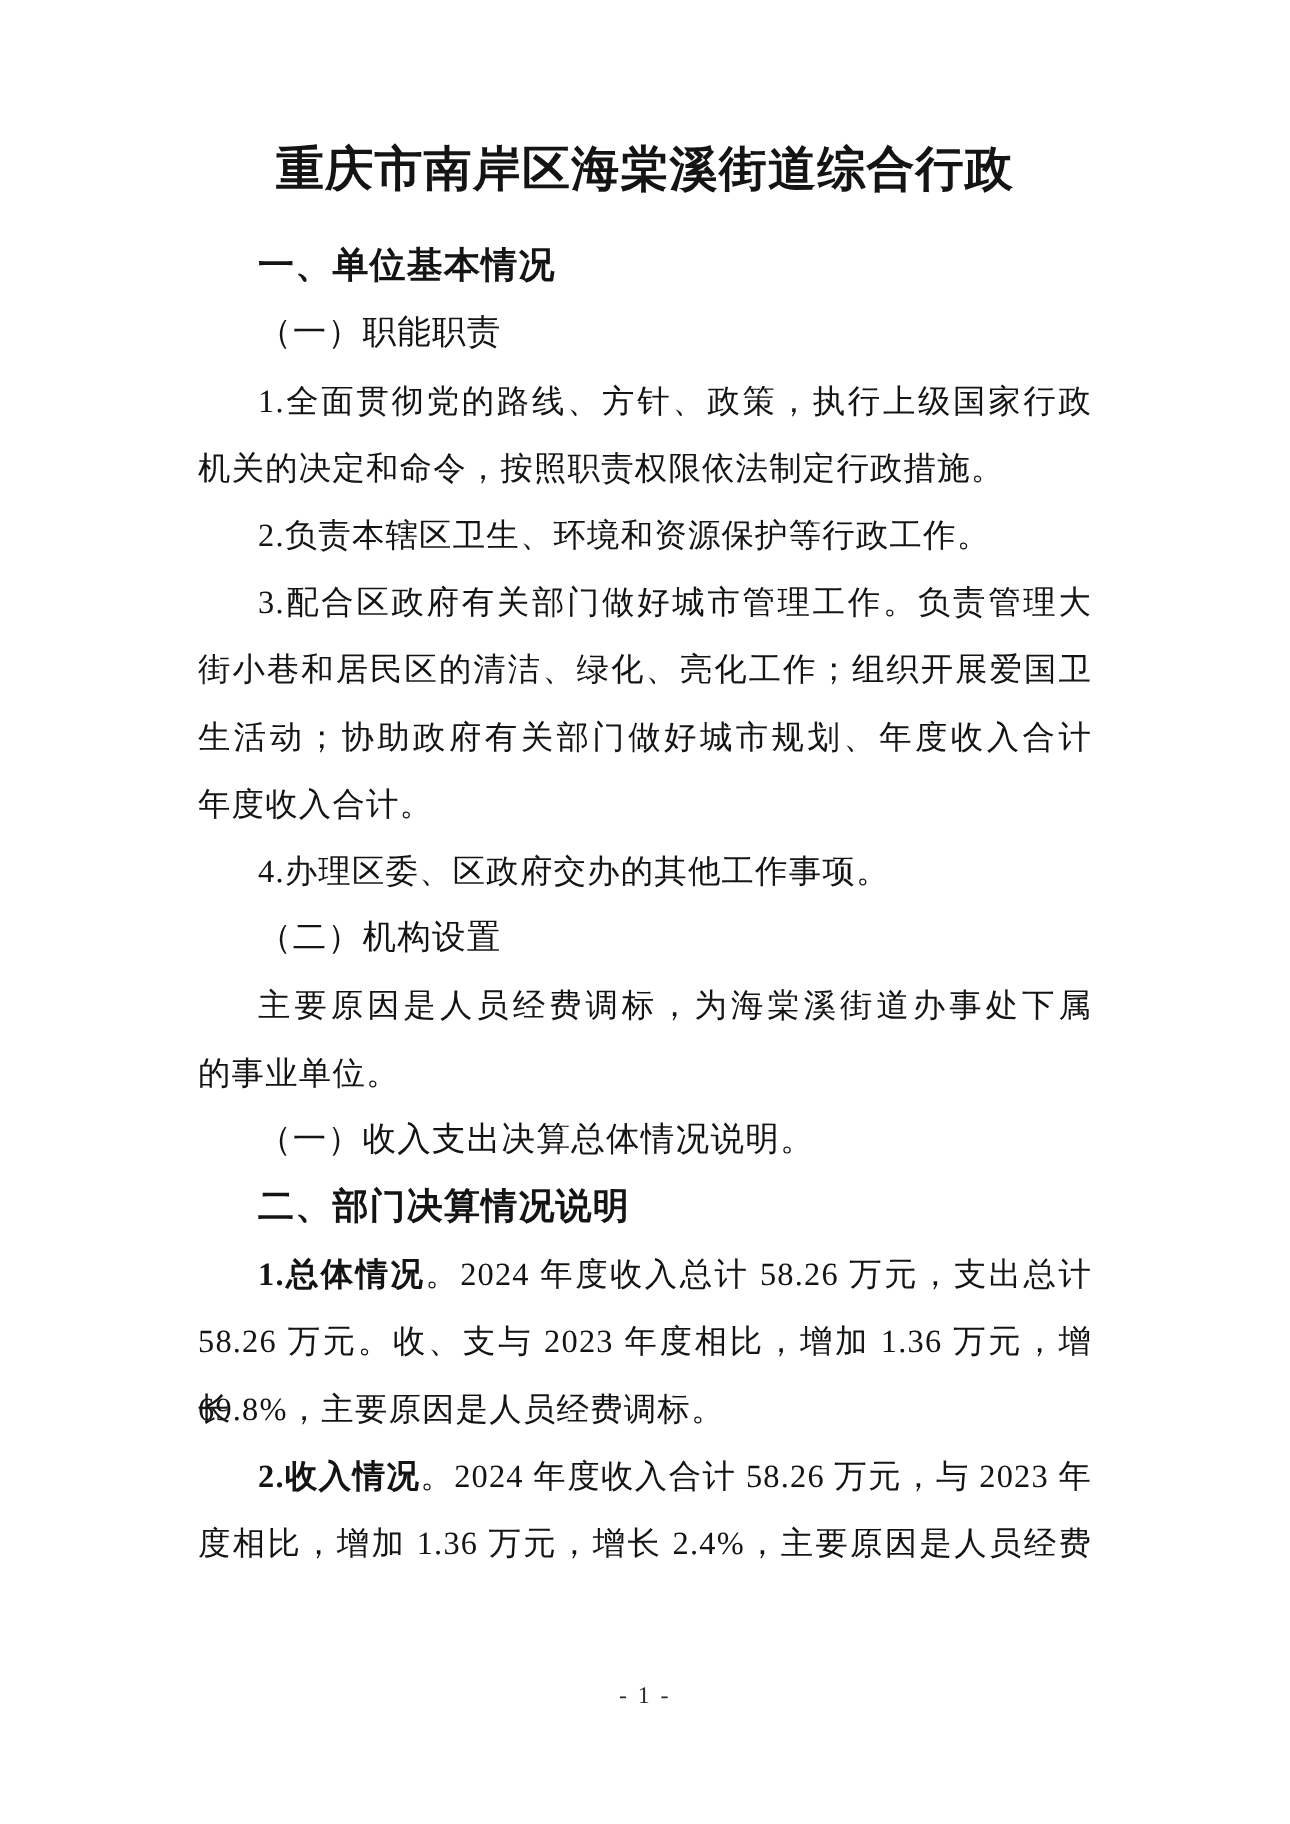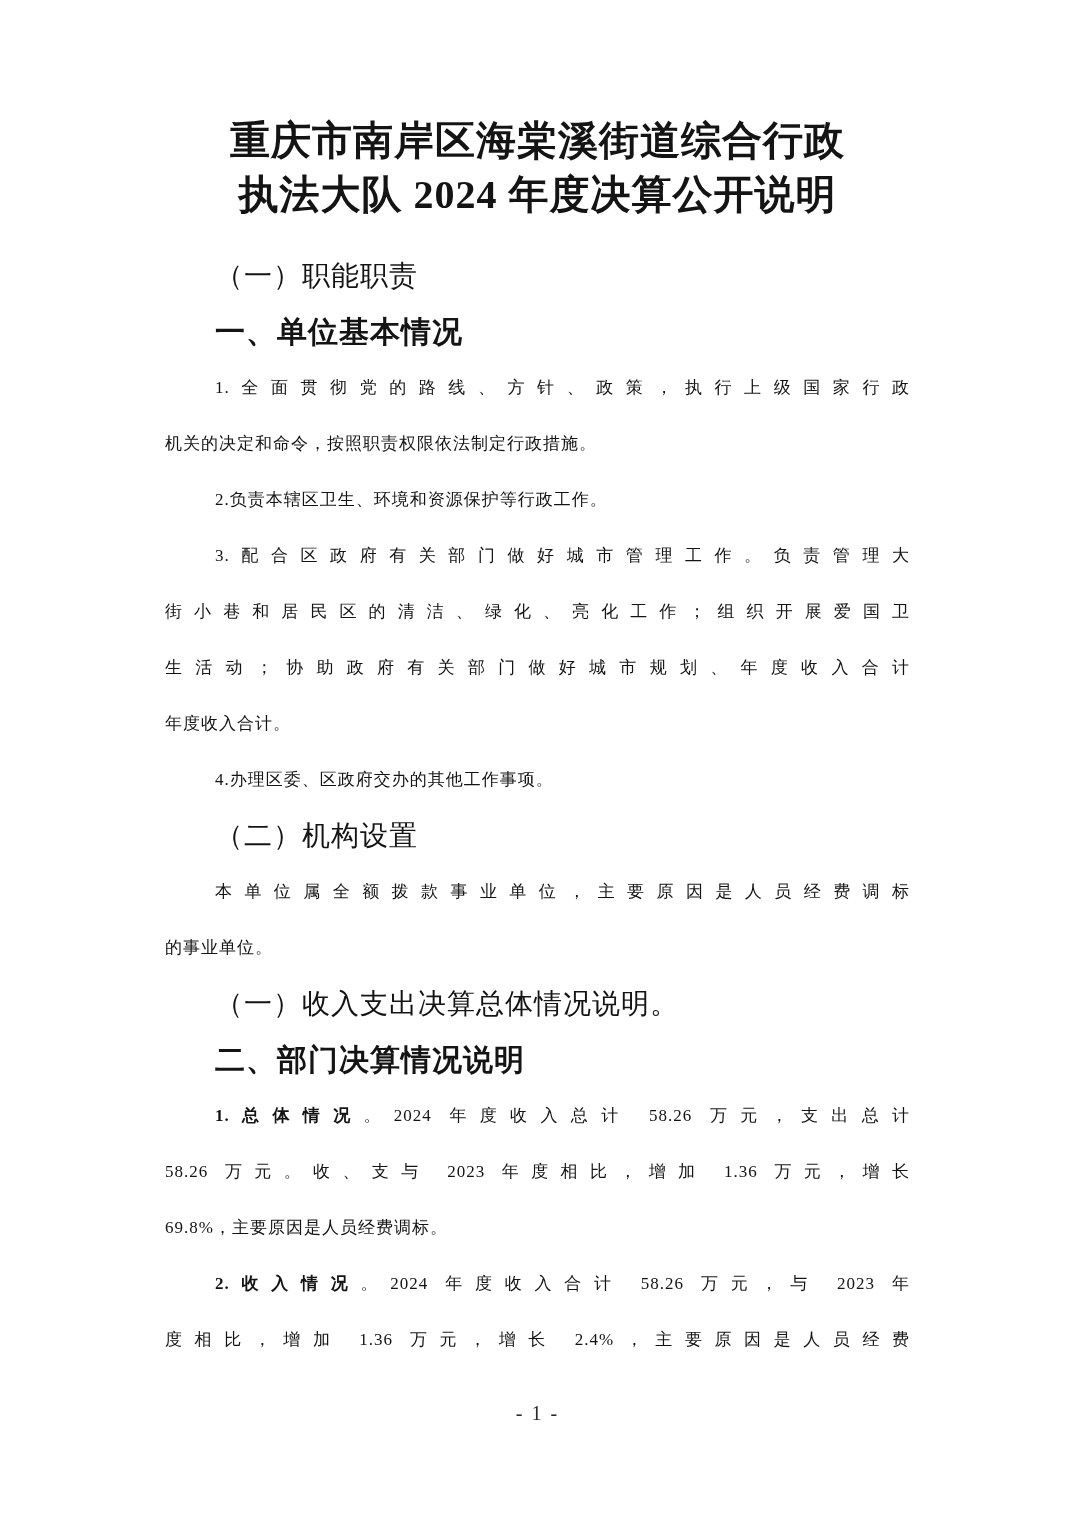--- a/index.html
+++ b/index.html
@@ -33,21 +33,21 @@
     font-size: 40px;
     line-height: 54px;
     text-align: center;
     letter-spacing: 1px;
     white-space: nowrap;
   }
   .body-lines {
     margin-top: 26px;
   }
   .line {
-    font-size: 17px;
+    font-size: 27px;
     line-height: 56px;
     height: 56px;
     letter-spacing: 1px;
   }
   .line.justify {
     text-align: justify;
     text-align-last: justify;
   }
   .line.indent {
     text-indent: 50px;
@@ -75,36 +75,35 @@
     letter-spacing: 2px;
   }
 </style>
 </head>
 <body>
 
 <div class="page">
   <div class="content">
     <div class="doc-title">
       <div>重庆市南岸区海棠溪街道综合行政</div>
-      <div>执法大队 2024 年度决算公开说明</div>
     </div>
     <div class="body-lines">
 
-    <div class="line h2 indent"><span>（一）职能职责</span></div>
-        <div class="line h1 indent"><span>一、单位基本情况</span></div>
+    <div class="line h1 indent"><span>一、单位基本情况</span></div>
+        <div class="line h2 indent"><span>（一）职能职责</span></div>
         <div class="line body indent justify"><span>1.全面贯彻党的路线、方针、政策，执行上级国家行政</span></div>
         <div class="line body"><span>机关的决定和命令，按照职责权限依法制定行政措施。</span></div>
         <div class="line body indent"><span>2.负责本辖区卫生、环境和资源保护等行政工作。</span></div>
         <div class="line body indent justify"><span>3.配合区政府有关部门做好城市管理工作。负责管理大</span></div>
         <div class="line body justify"><span>街小巷和居民区的清洁、绿化、亮化工作；组织开展爱国卫</span></div>
         <div class="line body justify"><span>生活动；协助政府有关部门做好城市规划、年度收入合计</span></div>
         <div class="line body"><span>年度收入合计。</span></div>
         <div class="line body indent"><span>4.办理区委、区政府交办的其他工作事项。</span></div>
         <div class="line h2 indent"><span>（二）机构设置</span></div>
-        <div class="line body indent justify"><span>本单位属全额拨款事业单位，主要原因是人员经费调标</span></div>
+        <div class="line body indent justify"><span>主要原因是人员经费调标，为海棠溪街道办事处下属</span></div>
         <div class="line body"><span>的事业单位。</span></div>
         <div class="line h2 indent"><span>（一）收入支出决算总体情况说明。</span></div>
         <div class="line h1 indent"><span>二、部门决算情况说明</span></div>
         <div class="line body indent justify"><strong>1.总体情况</strong><span>。2024 年度收入总计 58.26 万元，支出总计</span></div>
         <div class="line body justify"><span>58.26 万元。收、支与 2023 年度相比，增加 1.36 万元，增长</span></div>
         <div class="line body"><span>69.8%，主要原因是人员经费调标。</span></div>
         <div class="line body indent justify"><strong>2.收入情况</strong><span>。2024 年度收入合计 58.26 万元，与 2023 年</span></div>
         <div class="line body justify"><span>度相比，增加 1.36 万元，增长 2.4%，主要原因是人员经费</span></div>
       </div>
   </div>

